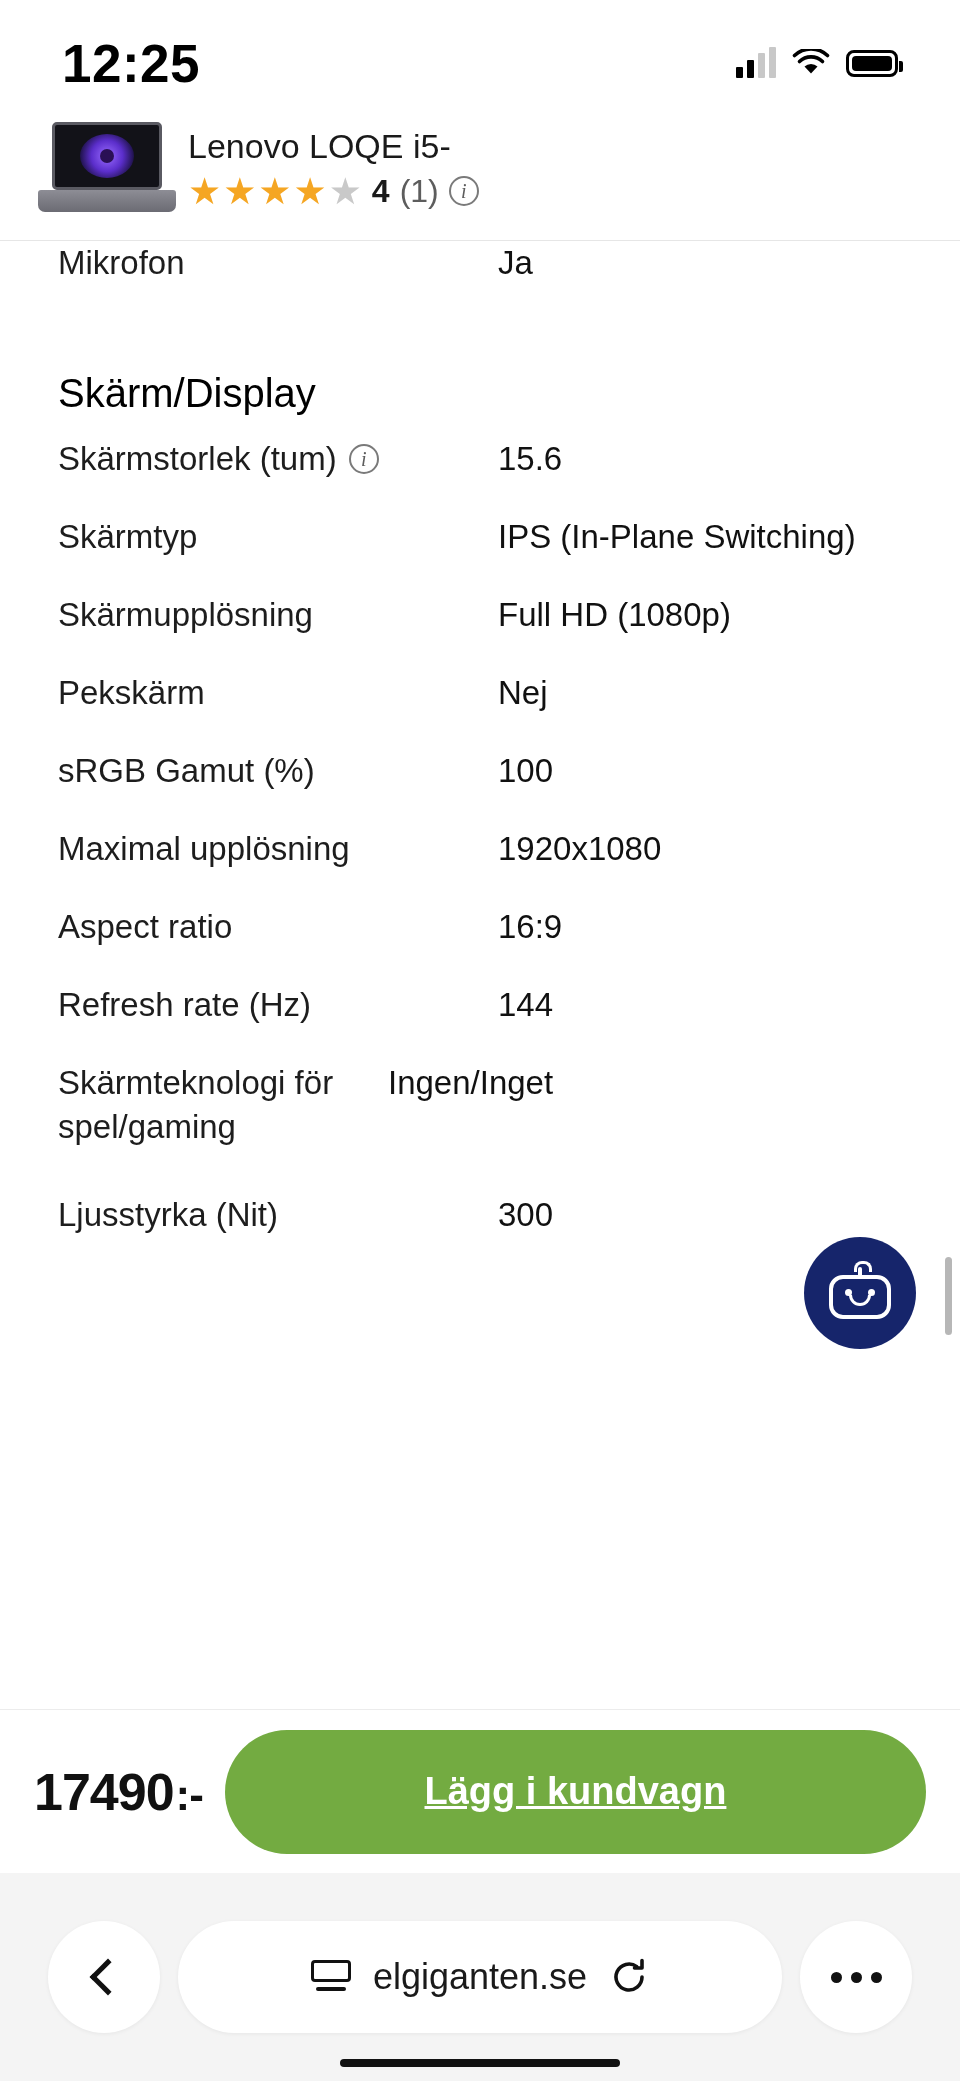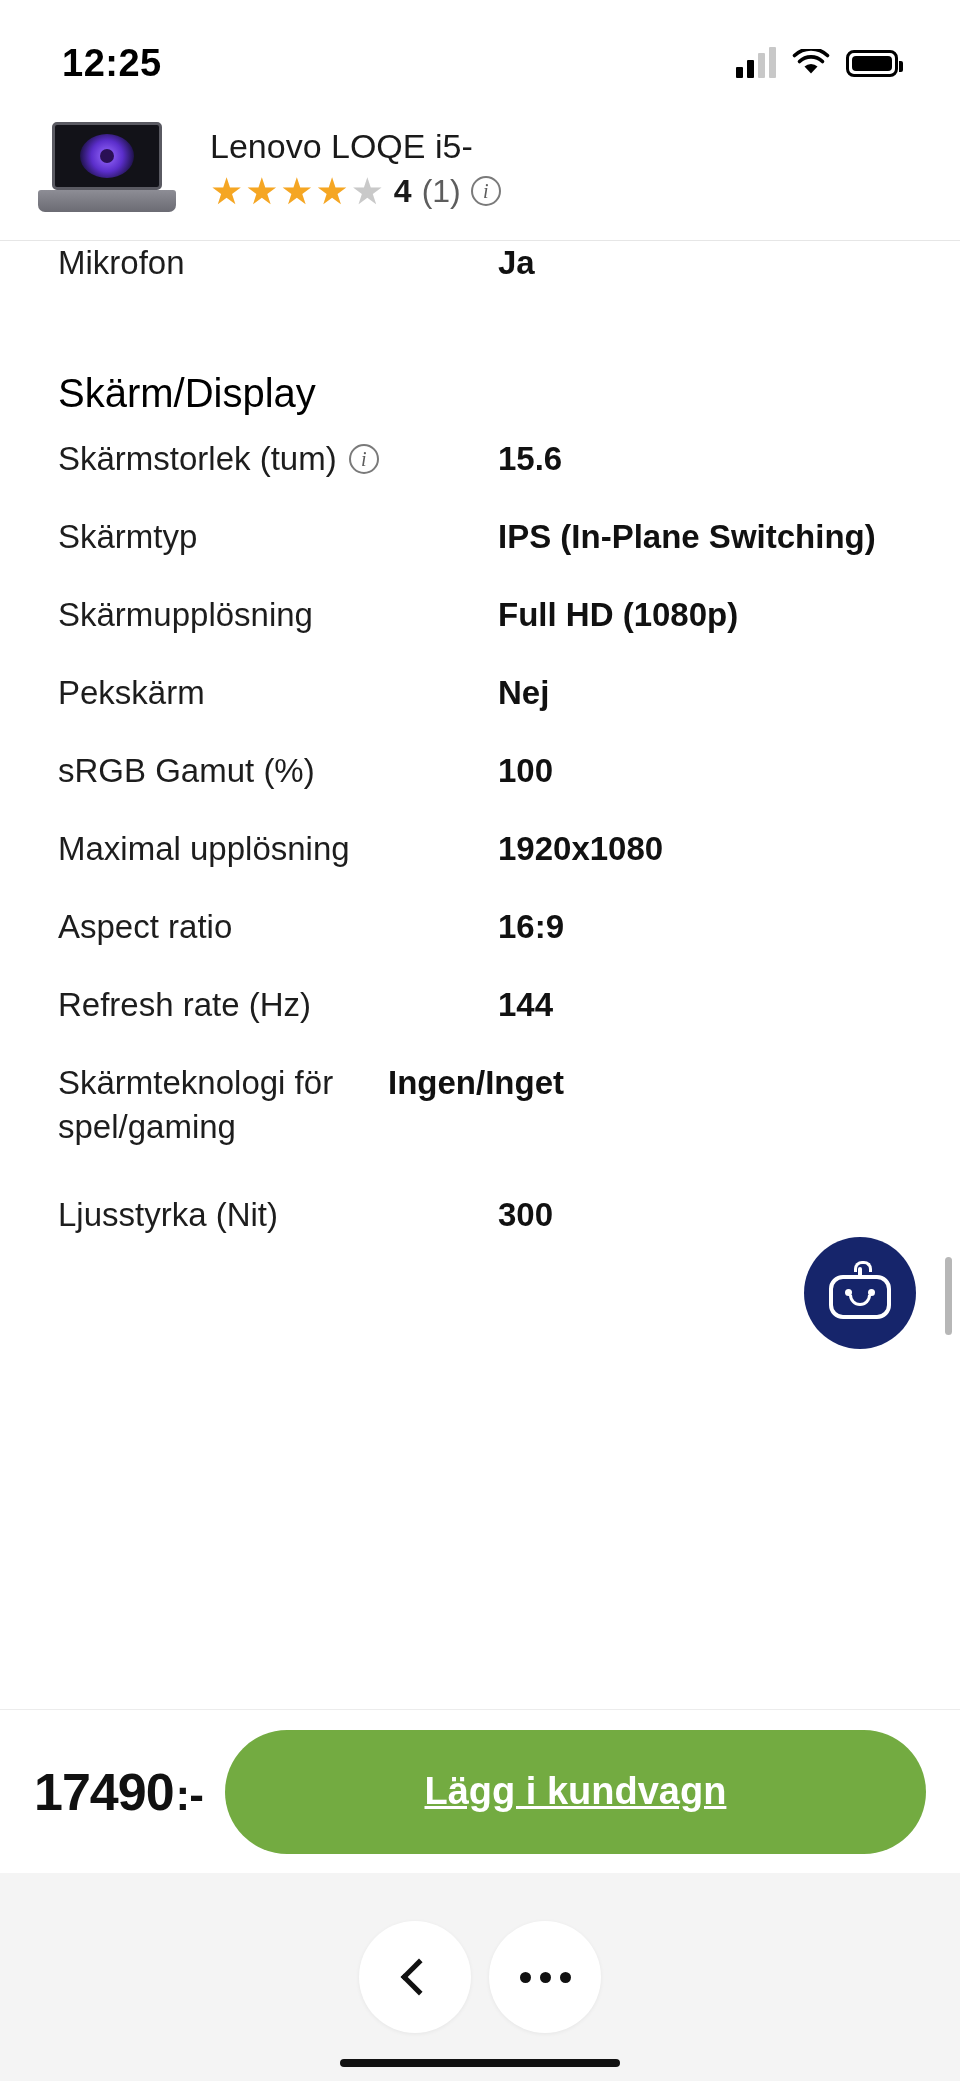--- a/index.html
+++ b/index.html
@@ -20,21 +20,21 @@
   
   .statusbar {
     position: relative;
     height: 108px;
     display: flex;
     align-items: center;
     justify-content: space-between;
     padding: 18px 62px 0 62px;
   }
   .status-time {
-    font-size: 38px;
+    font-size: 53px;
     font-weight: bold;
     letter-spacing: 0.5px;
     color: #000;
   }
   .status-right {
     display: flex;
     align-items: center;
     gap: 16px;
   }
   .signal { display: flex; align-items: flex-end; gap: 4px; height: 30px; }
@@ -51,21 +51,21 @@
   .battery::after{
     content:""; position:absolute; right:-8px; top:8px; width:4px; height:11px;
     background:#000; border-radius: 0 2px 2px 0;
   }
   .battery .fill { background:#000; height:100%; width:100%; border-radius:4px; }
 
   
   .product-header {
     display: flex;
     align-items: center;
-    gap: 34px;
+    gap: 12px;
     padding: 8px 38px 20px 38px;
     background: #fff;
     border-bottom: 1px solid #e6e6e6;
   }
   .thumb {
     width: 138px;
     height: 104px;
     position: relative;
     flex: 0 0 auto;
   }
@@ -126,21 +126,21 @@
     line-height: 1.32;
     display: flex;
     align-items: center;
     gap: 12px;
     flex-wrap: wrap;
   }
   .spec-label .txt { display:inline-block; }
   .spec-value {
     flex: 1 1 auto;
     font-size: 33px;
-    font-weight: bold;
+    font-weight: normal;
     color: #111;
     line-height: 1.32;
   }
   .spec-value.continued { font-weight: bold; }
   .section-title {
     font-size: 40px;
     color: #000000;
     margin: 52px 0 21px 0;
   }
   .top-partial { margin-top: 22px; }
@@ -449,20 +449,33 @@
       <span>17490</span>
       <span class="suffix">:-</span>
     </div>
     <button class="cart-btn">Lägg i kundvagn</button>
   </div>
 
   <div class="browser-bar">
     <div class="circle-btn">
       <span class="chev"></span>
     </div>
+    <div class="url-pill">
+      <span class="reader-icon">
+        <span class="frame"></span>
+          <span class="bar l1"></span>
+      </span>
+      <span class="url-text">elgiganten.se</span>
+      <span class="reload">
+        <svg width="40" height="40" viewBox="0 0 40 40">
+          <path d="M33 20 a13 13 0 1 1 -5.2 -10.4" stroke="#111" stroke-width="3.6" fill="none" stroke-linecap="round"></path>
+          <path d="M33 3.5 L33 11 L25.5 11" stroke="#111" stroke-width="3.6" fill="none" stroke-linecap="round" stroke-linejoin="round"></path>
+        </svg>
+      </span>
+    </div>
     <div class="circle-btn">
       <span class="dots">
           <i></i>
           <i></i>
           <i></i>
         </span>
     </div>
     <div class="home-indicator"></div>
   </div>
 

